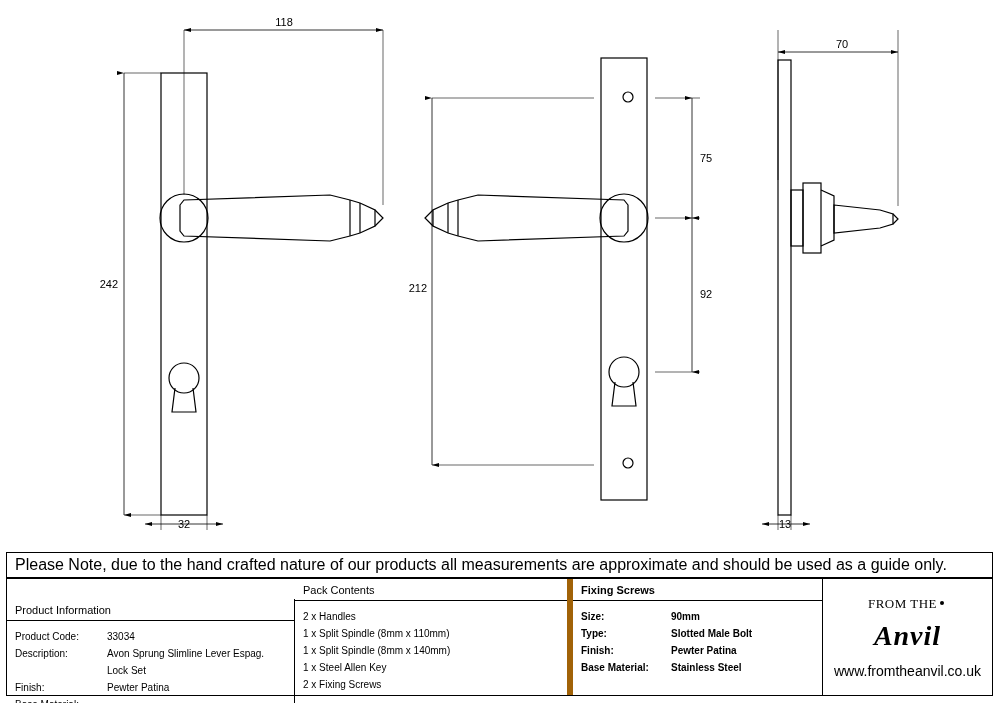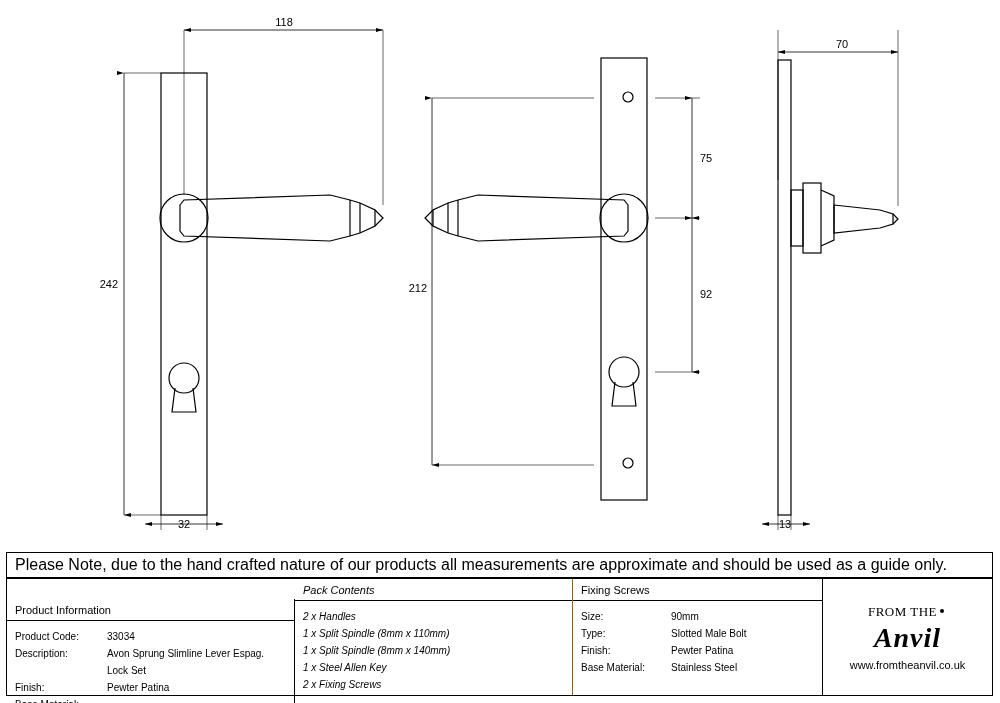--- a/index.html
+++ b/index.html
@@ -53,22 +53,22 @@
     border: 1px solid #000000;
     box-sizing: border-box;
     display: flex;
   }
   .col {
     box-sizing: border-box;
     height: 100%;
     position: relative;
   }
   .col-1 { width: 288px; border-right: 1px solid #000000; margin-top: 20px; }
-  .col-2 { width: 278px; border-right: 1px solid #a16207; font-style: italic; }
-  .col-3 { width: 250px; border-right: 1px solid #000000; }
+  .col-2 { width: 278px; border-right: 6px solid #a16207; }
+  .col-3 { width: 250px; border-right: 1px solid #000000; font-weight: bold; }
   .col-4 { flex: 1; }
   .col-head {
     height: 22px;
     border-bottom: 1px solid #000000;
     display: flex;
     align-items: center;
     padding-left: 8px;
     font-size: 11px;
     box-sizing: border-box;
   }
@@ -88,38 +88,39 @@
   .logo-box {
     position: absolute;
     left: 0;
     top: 0;
     right: 0;
     bottom: 0;
     display: flex;
     flex-direction: column;
     align-items: center;
     justify-content: center;
+    gap: 6px;
   }
   .logo-top {
     font-family: "Liberation Serif", serif;
     font-size: 13px;
     letter-spacing: 0.5px;
     margin-bottom: -2px;
   }
   .logo-main {
     font-family: "Liberation Serif", serif;
     font-style: italic;
     font-size: 28px;
     font-weight: bold;
     line-height: 40px;
     letter-spacing: 1px;
   }
   .logo-url {
     font-family: "Liberation Sans", sans-serif;
-    font-size: 11px;
+    font-size: 14px;
     margin-top: 1px;
   }
   .logo-dot {
     display: inline-block;
     width: 4px;
     height: 4px;
     background: #000;
     border-radius: 50%;
     vertical-align: middle;
     margin: 0 3px 3px 3px;

